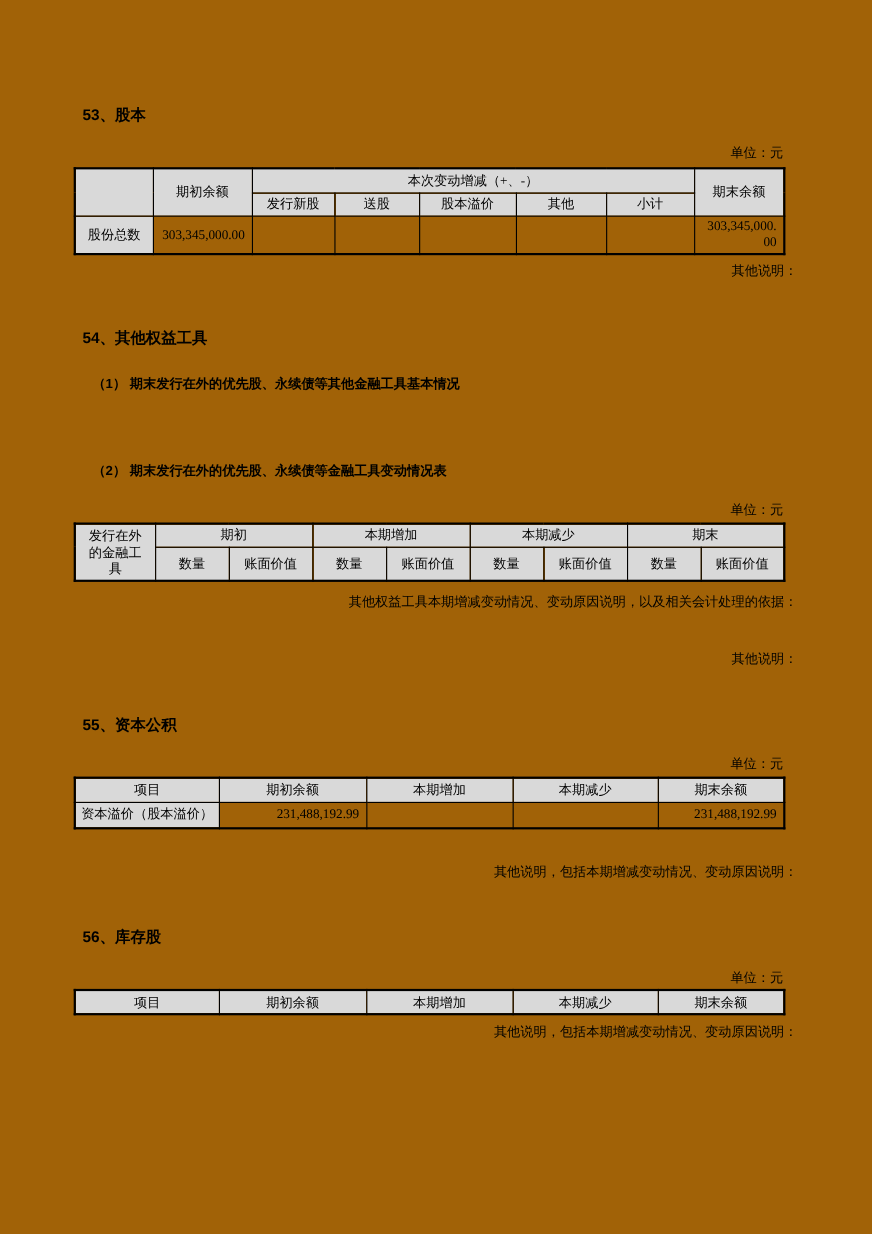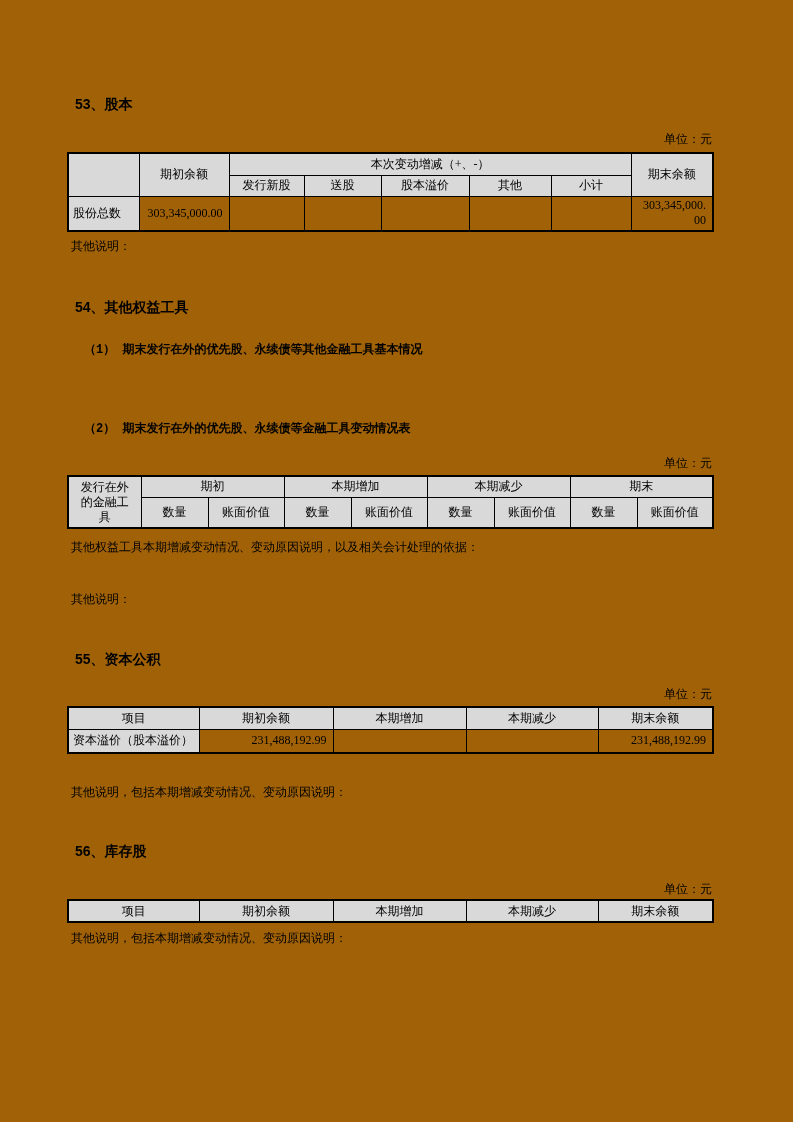--- a/index.html
+++ b/index.html
@@ -14,56 +14,57 @@
   }
   .h1 {
     position:absolute;
     font-family:"Liberation Sans","DejaVu Sans",sans-serif;
     font-weight:bold;
     font-size:14px;
     white-space:nowrap;
   }
   .h2 {
     position:absolute;
-    font-family:Liberation Mono, monospace;
+    font-family:Liberation Sans, sans-serif;
     font-weight:bold;
     font-size:12px;
     white-space:nowrap;
   }
   .unit {
     position:absolute;
     left:67px; width:645px;
     text-align:right;
     font-size:12px;
   }
   .note {
     position:absolute;
-    left:71px; width:641px;
-    font-size:12px;
+    left:84px; width:641px;
+    font-size:12px;
+    text-align:right;
   }
   table.tbl {
     position:absolute;
     border-collapse:collapse;
     table-layout:fixed;
     border:2px solid #000;
   }
   table.tbl td {
     border:1px solid #000;
     font-size:12px;
     line-height:15px;
     padding:1px 4px;
     vertical-align:middle;
     overflow:hidden;
     word-break:break-all;
   }
   .c   { text-align:center; }
   .g   { background:#d9d9d9; }
   .hb  { border-bottom:2px solid #000; }
   .num { text-align:right; padding:1px 6px !important; }
-  .lbl { text-align:left; }
+  .lbl { text-align:center; }
 </style>
 </head>
 <body>
 
 <div class="page">
 
   <div class="h1" style="left:75px;top:96px">53、股本</div>
   <div class="unit" style="top:131px">单位：元</div>
 
   <table class="tbl" style="left:67px;top:152px;width:645px">

